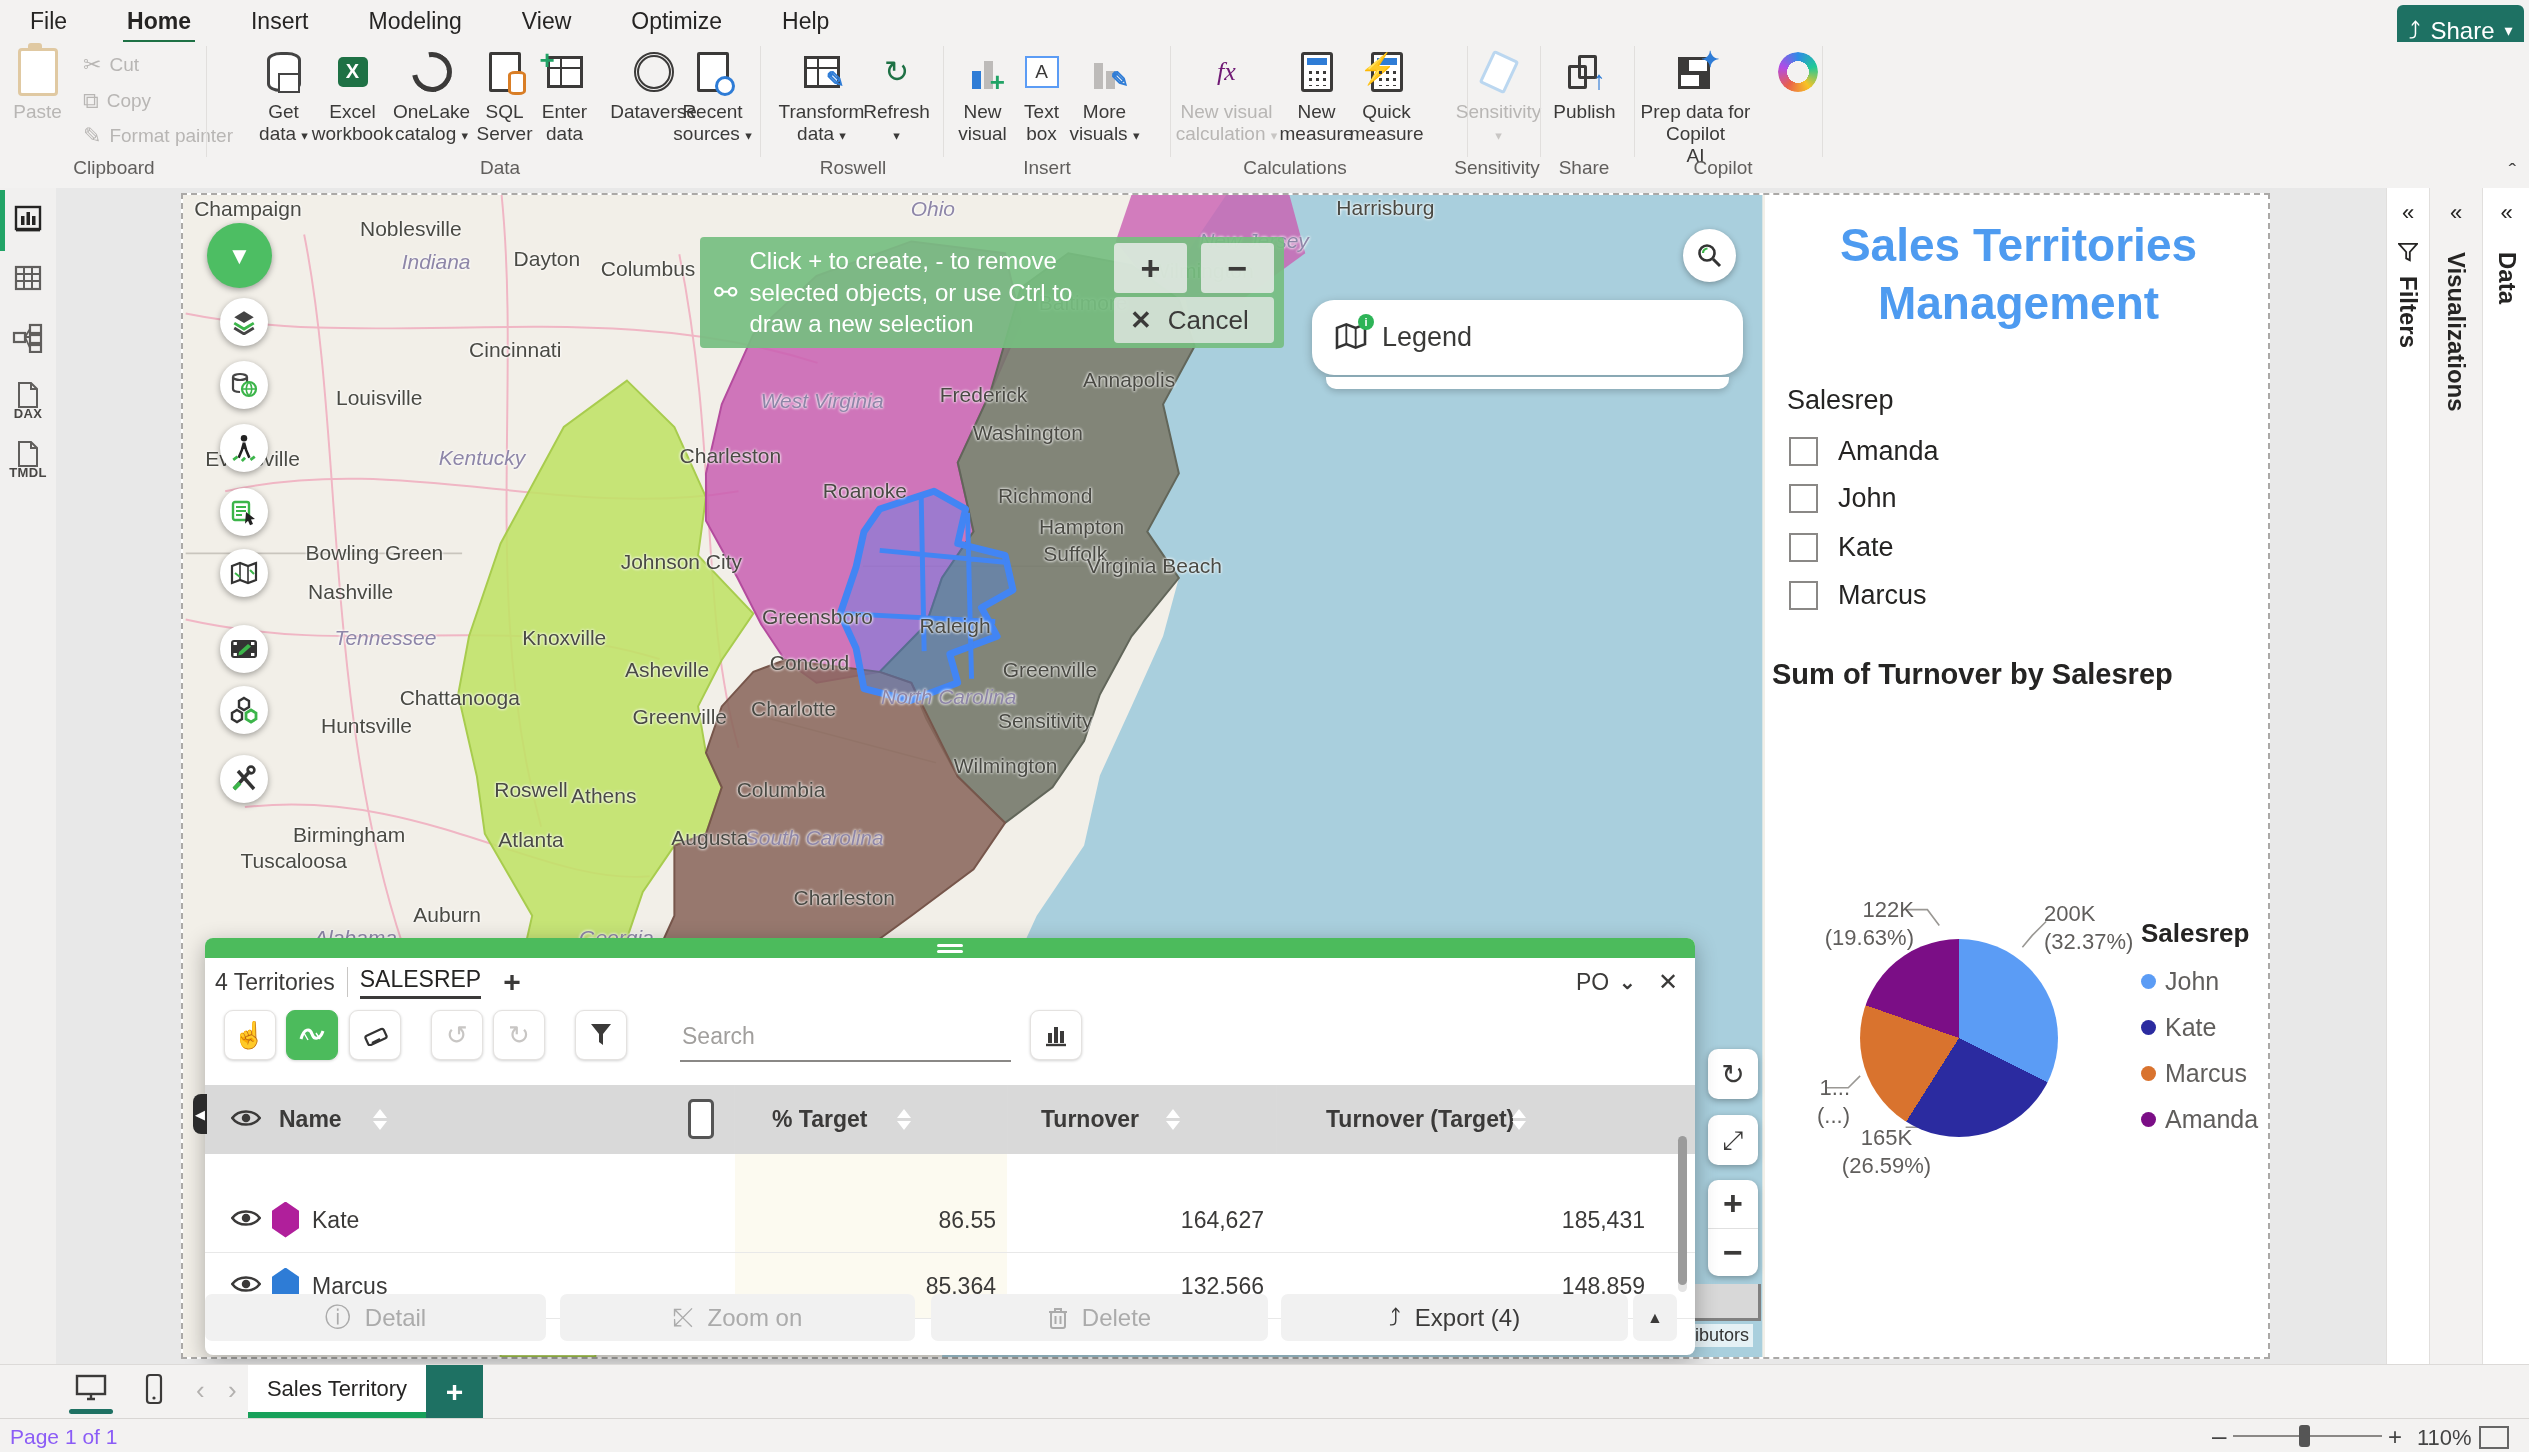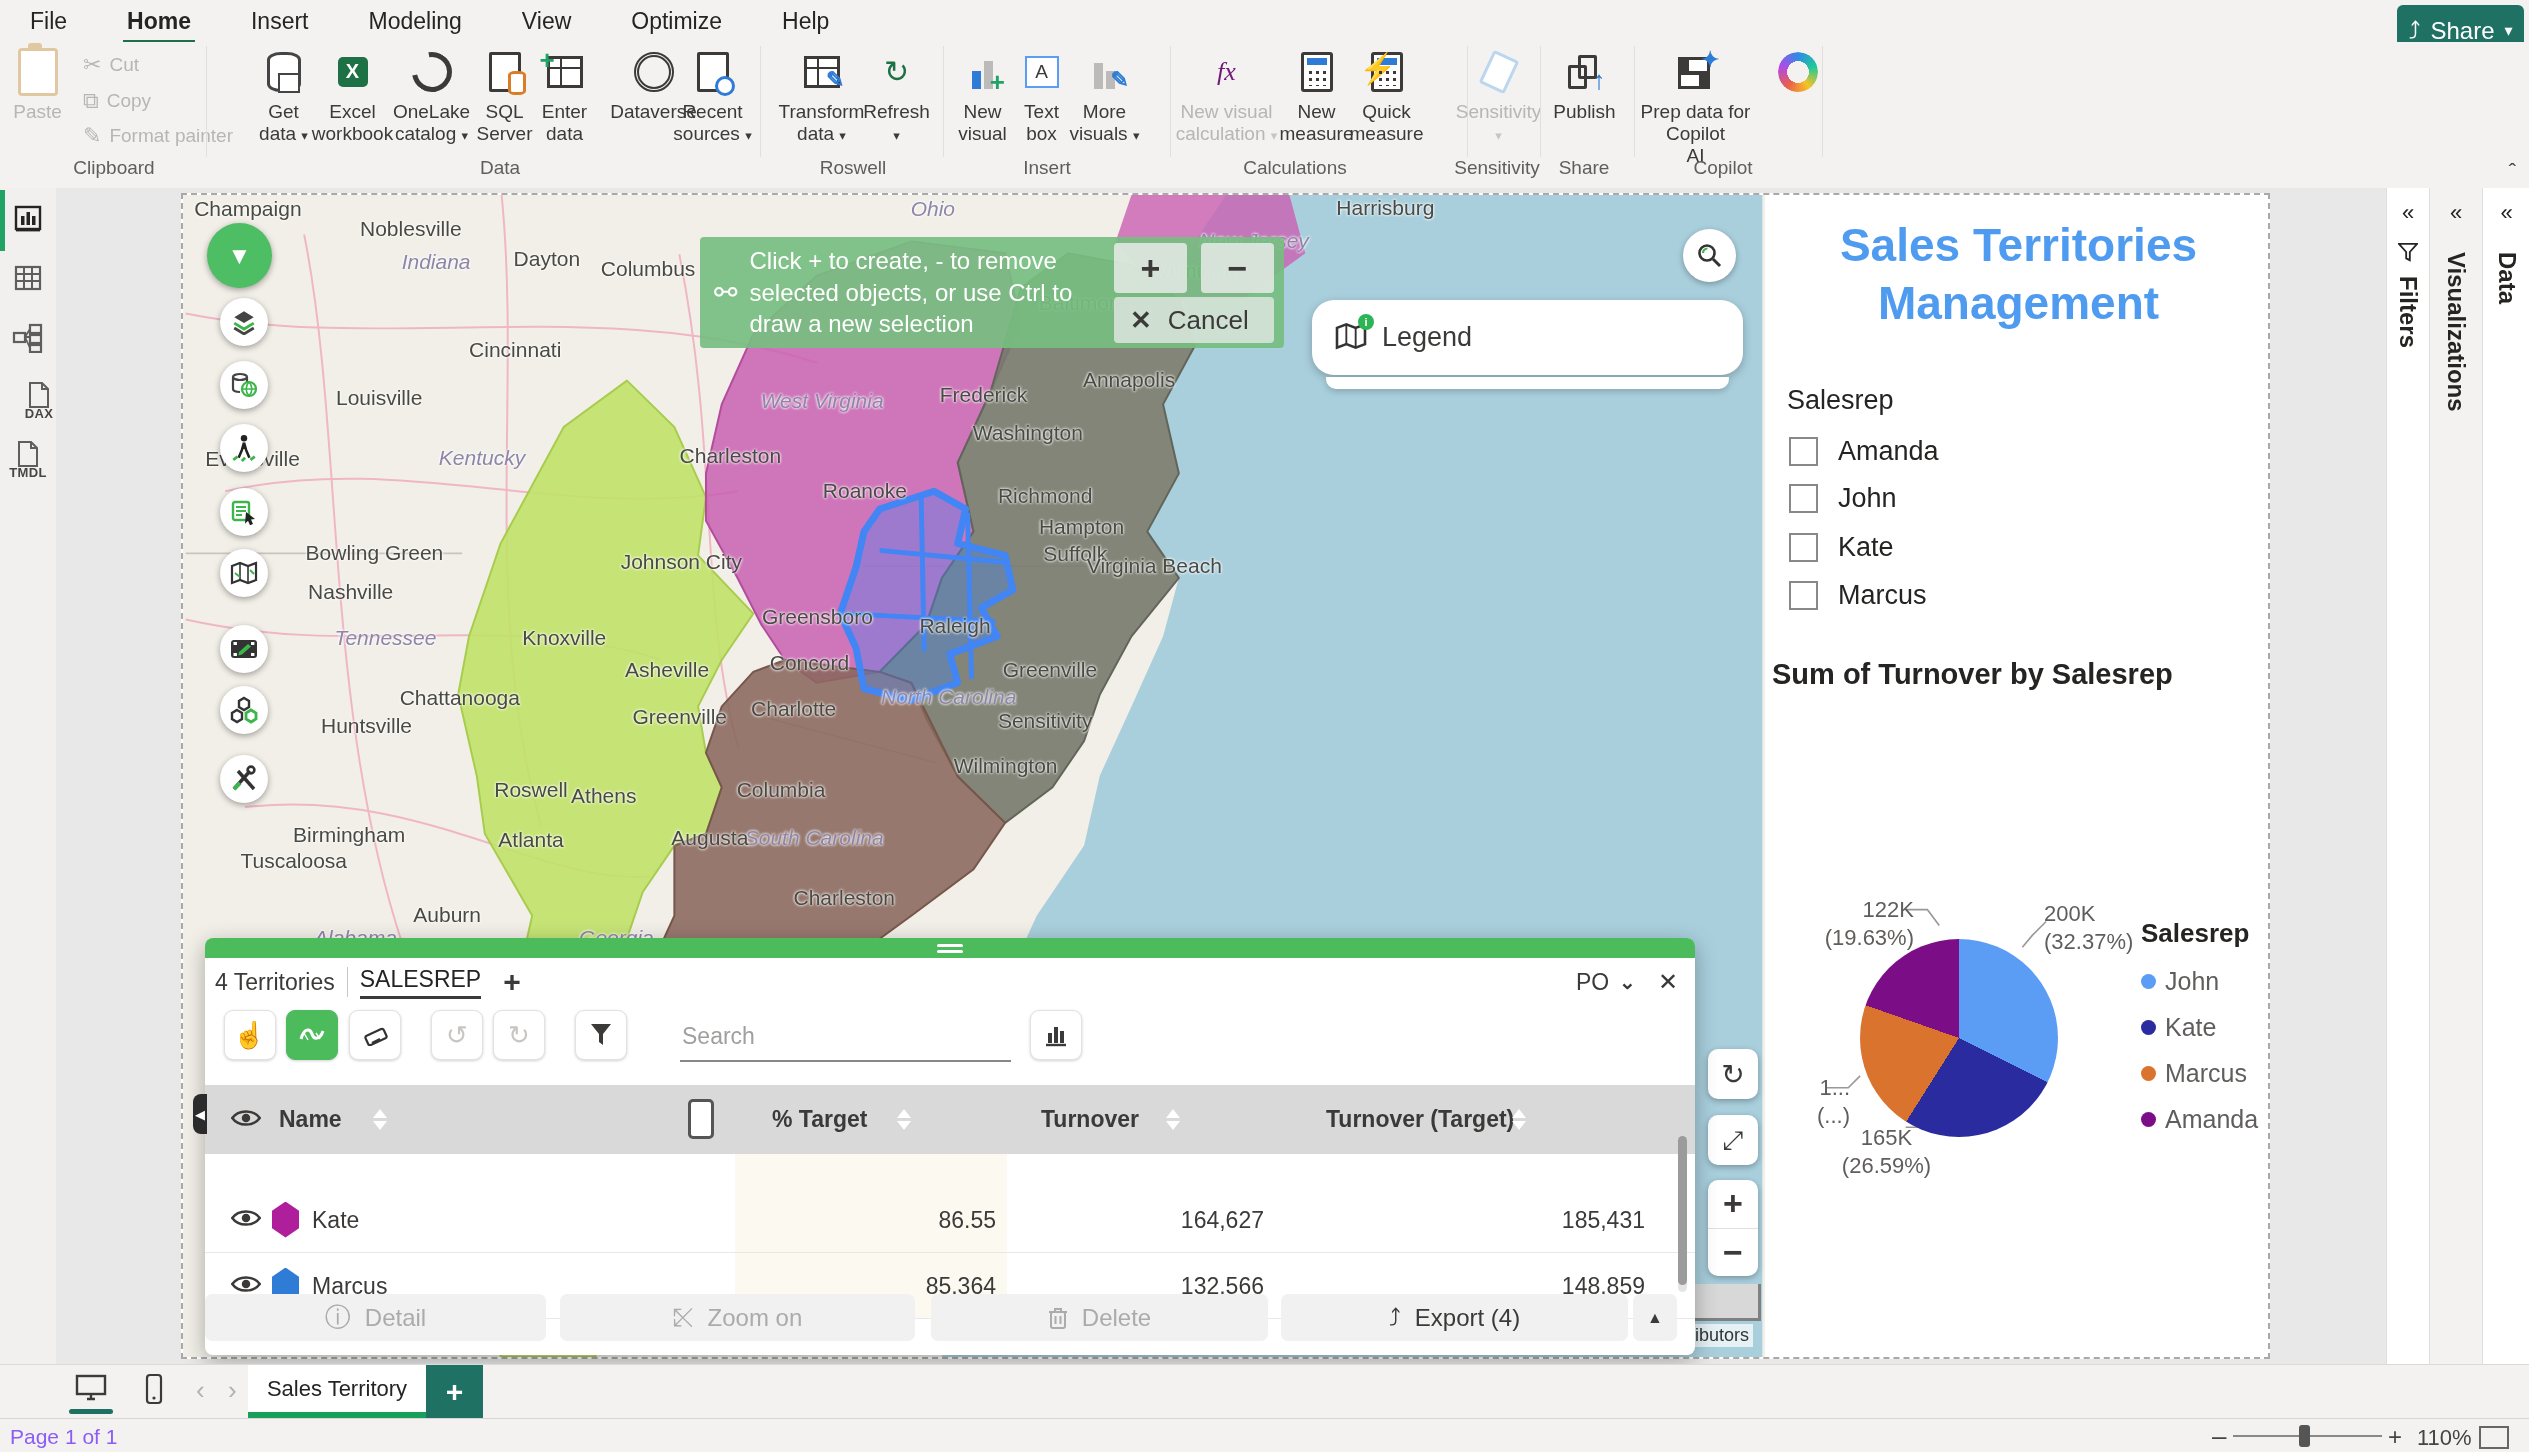--- a/index.html
+++ b/index.html
@@ -419,21 +419,21 @@
     </div>
     <div class="rail-ic" style="top:135px;">
       <svg width="32" height="30" viewBox="0 0 32 30">
           <rect x="2" y="10" width="11" height="9" fill="none" stroke="#605E5C" stroke-width="2.2"></rect>
           <rect x="18" y="2" width="11" height="8" fill="none" stroke="#605E5C" stroke-width="2.2"></rect>
           <rect x="18" y="12" width="11" height="8" fill="none" stroke="#605E5C" stroke-width="2.2"></rect>
           <rect x="18" y="22" width="11" height="7" fill="none" stroke="#605E5C" stroke-width="2.2"></rect>
           <path d="M13 14h5M13 14 L18 6M13 14 L18 25" stroke="#605E5C" stroke-width="1.8" fill="none"></path>
         </svg>
     </div>
-    <div class="rail-ic" style="top:194px;margin-left:11px;">
+    <div class="rail-ic" style="top:194px;">
       <svg width="26" height="26" viewBox="0 0 26 26">
           <path d="M4 1h12l6 6v18H4z" fill="none" stroke="#605E5C" stroke-width="2"></path>
           <path d="M16 1v6h6" fill="none" stroke="#605E5C" stroke-width="2"></path>
         </svg>
       <span class="cap">DAX</span>
     </div>
     <div class="rail-ic" style="top:253px;">
       <svg width="26" height="26" viewBox="0 0 26 26">
           <path d="M4 1h12l6 6v18H4z" fill="none" stroke="#605E5C" stroke-width="2"></path>
           <path d="M16 1v6h6" fill="none" stroke="#605E5C" stroke-width="2"></path>

